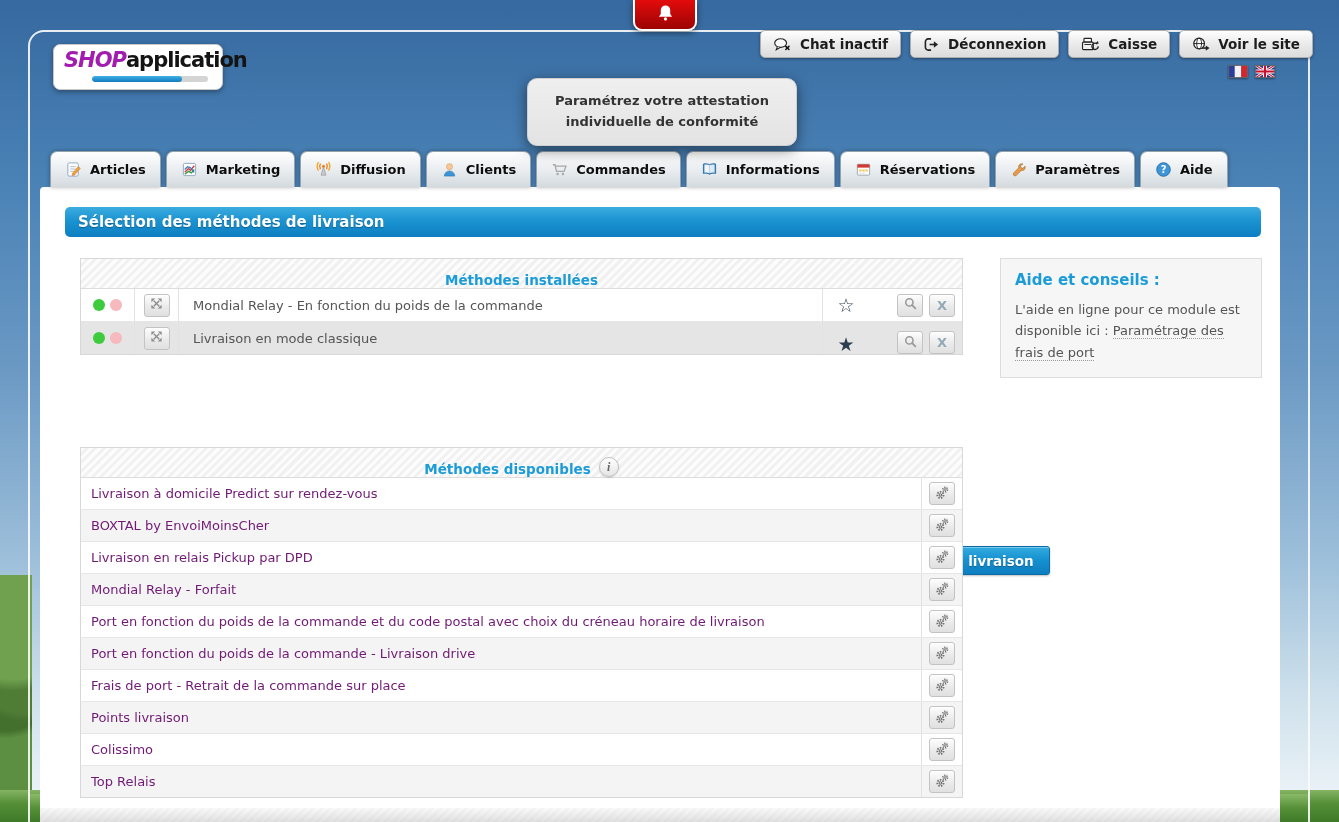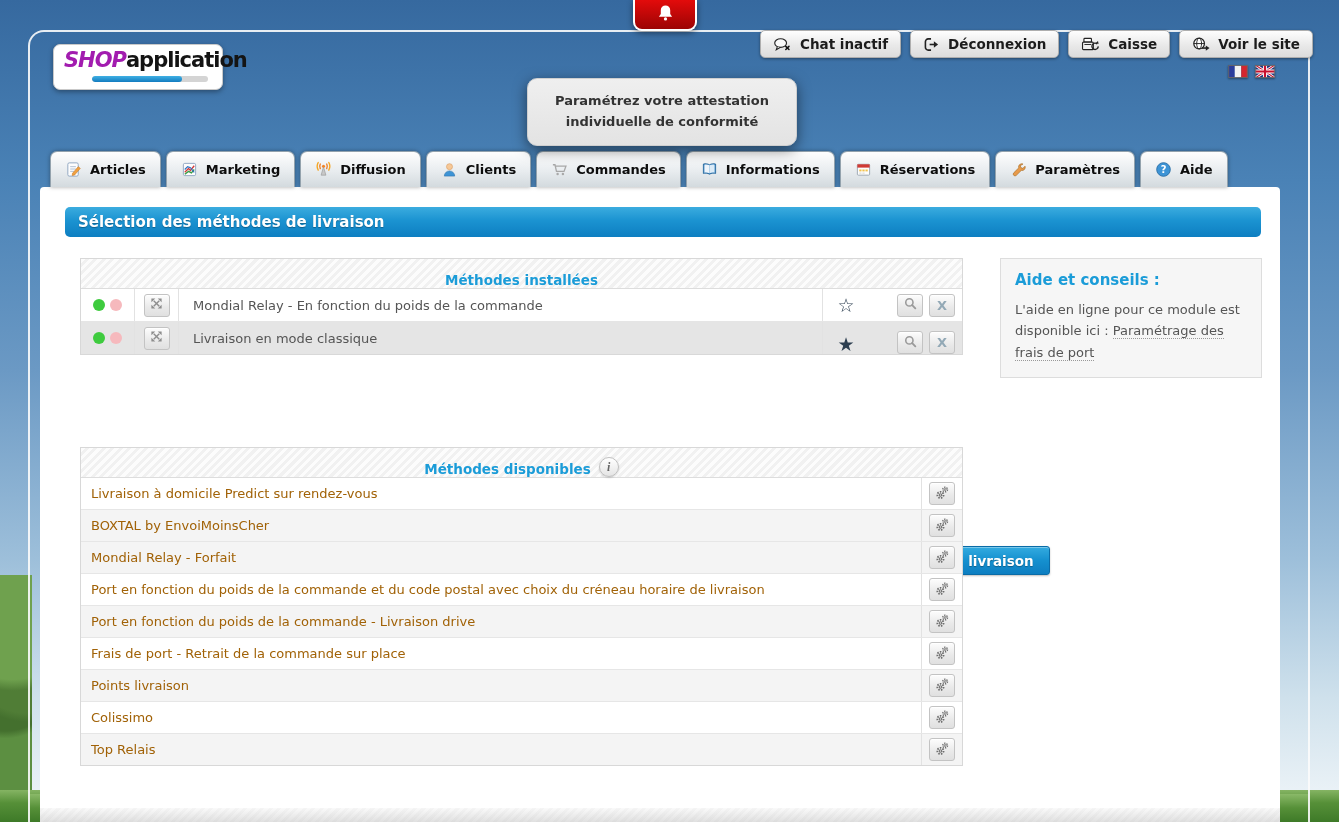--- a/index.html
+++ b/index.html
@@ -104,21 +104,21 @@
     text-shadow:0 1px 1px rgba(0,0,0,.3);}
   .plus{display:inline-flex;align-items:center;justify-content:center;width:15px;height:15px;
     border:2px solid #fff;border-radius:50%;font-size:12px;font-weight:bold;line-height:1;}
   .info{display:inline-flex;align-items:center;justify-content:center;width:18px;height:18px;
     border:1px solid #c0c0c0;border-radius:50%;background:linear-gradient(180deg,#fff,#e4e4e4);
     font-family:"Liberation Serif","DejaVu Serif",serif;font-style:italic;font-weight:bold;
     font-size:12px;color:#666;cursor:pointer;box-shadow:0 1px 2px rgba(0,0,0,.15);}
   .arow{display:flex;align-items:center;height:31px;border-top:1px solid #e6e6e6;background:#fff;}
   .arow:first-child{border-top:none;}
   .arow.alt{background:#f4f4f4;}
-  .arow .aname{flex:1;font-size:13px;color:#a16207;padding-left:10px;}
+  .arow .aname{flex:1;font-size:13px;color:#701a75;padding-left:10px;}
   .gearcell{width:41px;height:100%;display:flex;align-items:center;justify-content:center;
     border-left:1px solid #e2e2e2;box-sizing:border-box;}
   .help{position:absolute;left:960px;top:71px;width:262px;box-sizing:border-box;background:#f6f6f6;
     border:1px solid #ddd;padding:12px 14px 14px;}
   .help-title{color:#1b9cd8;font-size:15px;font-weight:bold;margin-bottom:10px;}
   .help-body{font-size:13px;color:#555;line-height:1.65;}
   .help-link{color:#555;text-decoration:none;border-bottom:1px dotted #999;cursor:pointer;}
   .footer-strip{position:absolute;left:0;top:621px;width:1240px;height:14px;
     background:repeating-linear-gradient(135deg,rgba(0,0,0,.02) 0 3px,rgba(0,0,0,0) 3px 6px),
     linear-gradient(180deg,#fafafa,#e0e0e0);}
@@ -435,20 +435,35 @@
                     <g fill="none" stroke="#6f6f6f">
                       <circle cx="10.8" cy="4.8" r="2.5" stroke-width="1.6" stroke-dasharray="1.3 1.1"></circle>
                       <circle cx="10.8" cy="4.8" r="1" stroke-width="1"></circle>
                       <circle cx="5.8" cy="10.6" r="3.3" stroke-width="2" stroke-dasharray="1.6 1.3"></circle>
                       <circle cx="5.8" cy="10.6" r="1.3" stroke-width="1.1"></circle>
                     </g>
                   </svg></span>
               </button>
             </span>
           </div>
+          <div class="arow">
+            <span class="aname">Livraison en relais Pickup par DPD</span>
+            <span class="gearcell">
+              <button class="mini-btn">
+                <span><svg viewBox="0 0 16 16" width="15" height="15">
+                    <g fill="none" stroke="#6f6f6f">
+                      <circle cx="10.8" cy="4.8" r="2.5" stroke-width="1.6" stroke-dasharray="1.3 1.1"></circle>
+                      <circle cx="10.8" cy="4.8" r="1" stroke-width="1"></circle>
+                      <circle cx="5.8" cy="10.6" r="3.3" stroke-width="2" stroke-dasharray="1.6 1.3"></circle>
+                      <circle cx="5.8" cy="10.6" r="1.3" stroke-width="1.1"></circle>
+                    </g>
+                  </svg></span>
+              </button>
+            </span>
+          </div>
           <div class="arow alt">
             <span class="aname">Mondial Relay - Forfait</span>
             <span class="gearcell">
               <button class="mini-btn">
                 <span><svg viewBox="0 0 16 16" width="15" height="15">
                     <g fill="none" stroke="#6f6f6f">
                       <circle cx="10.8" cy="4.8" r="2.5" stroke-width="1.6" stroke-dasharray="1.3 1.1"></circle>
                       <circle cx="10.8" cy="4.8" r="1" stroke-width="1"></circle>
                       <circle cx="5.8" cy="10.6" r="3.3" stroke-width="2" stroke-dasharray="1.6 1.3"></circle>
                       <circle cx="5.8" cy="10.6" r="1.3" stroke-width="1.1"></circle>

